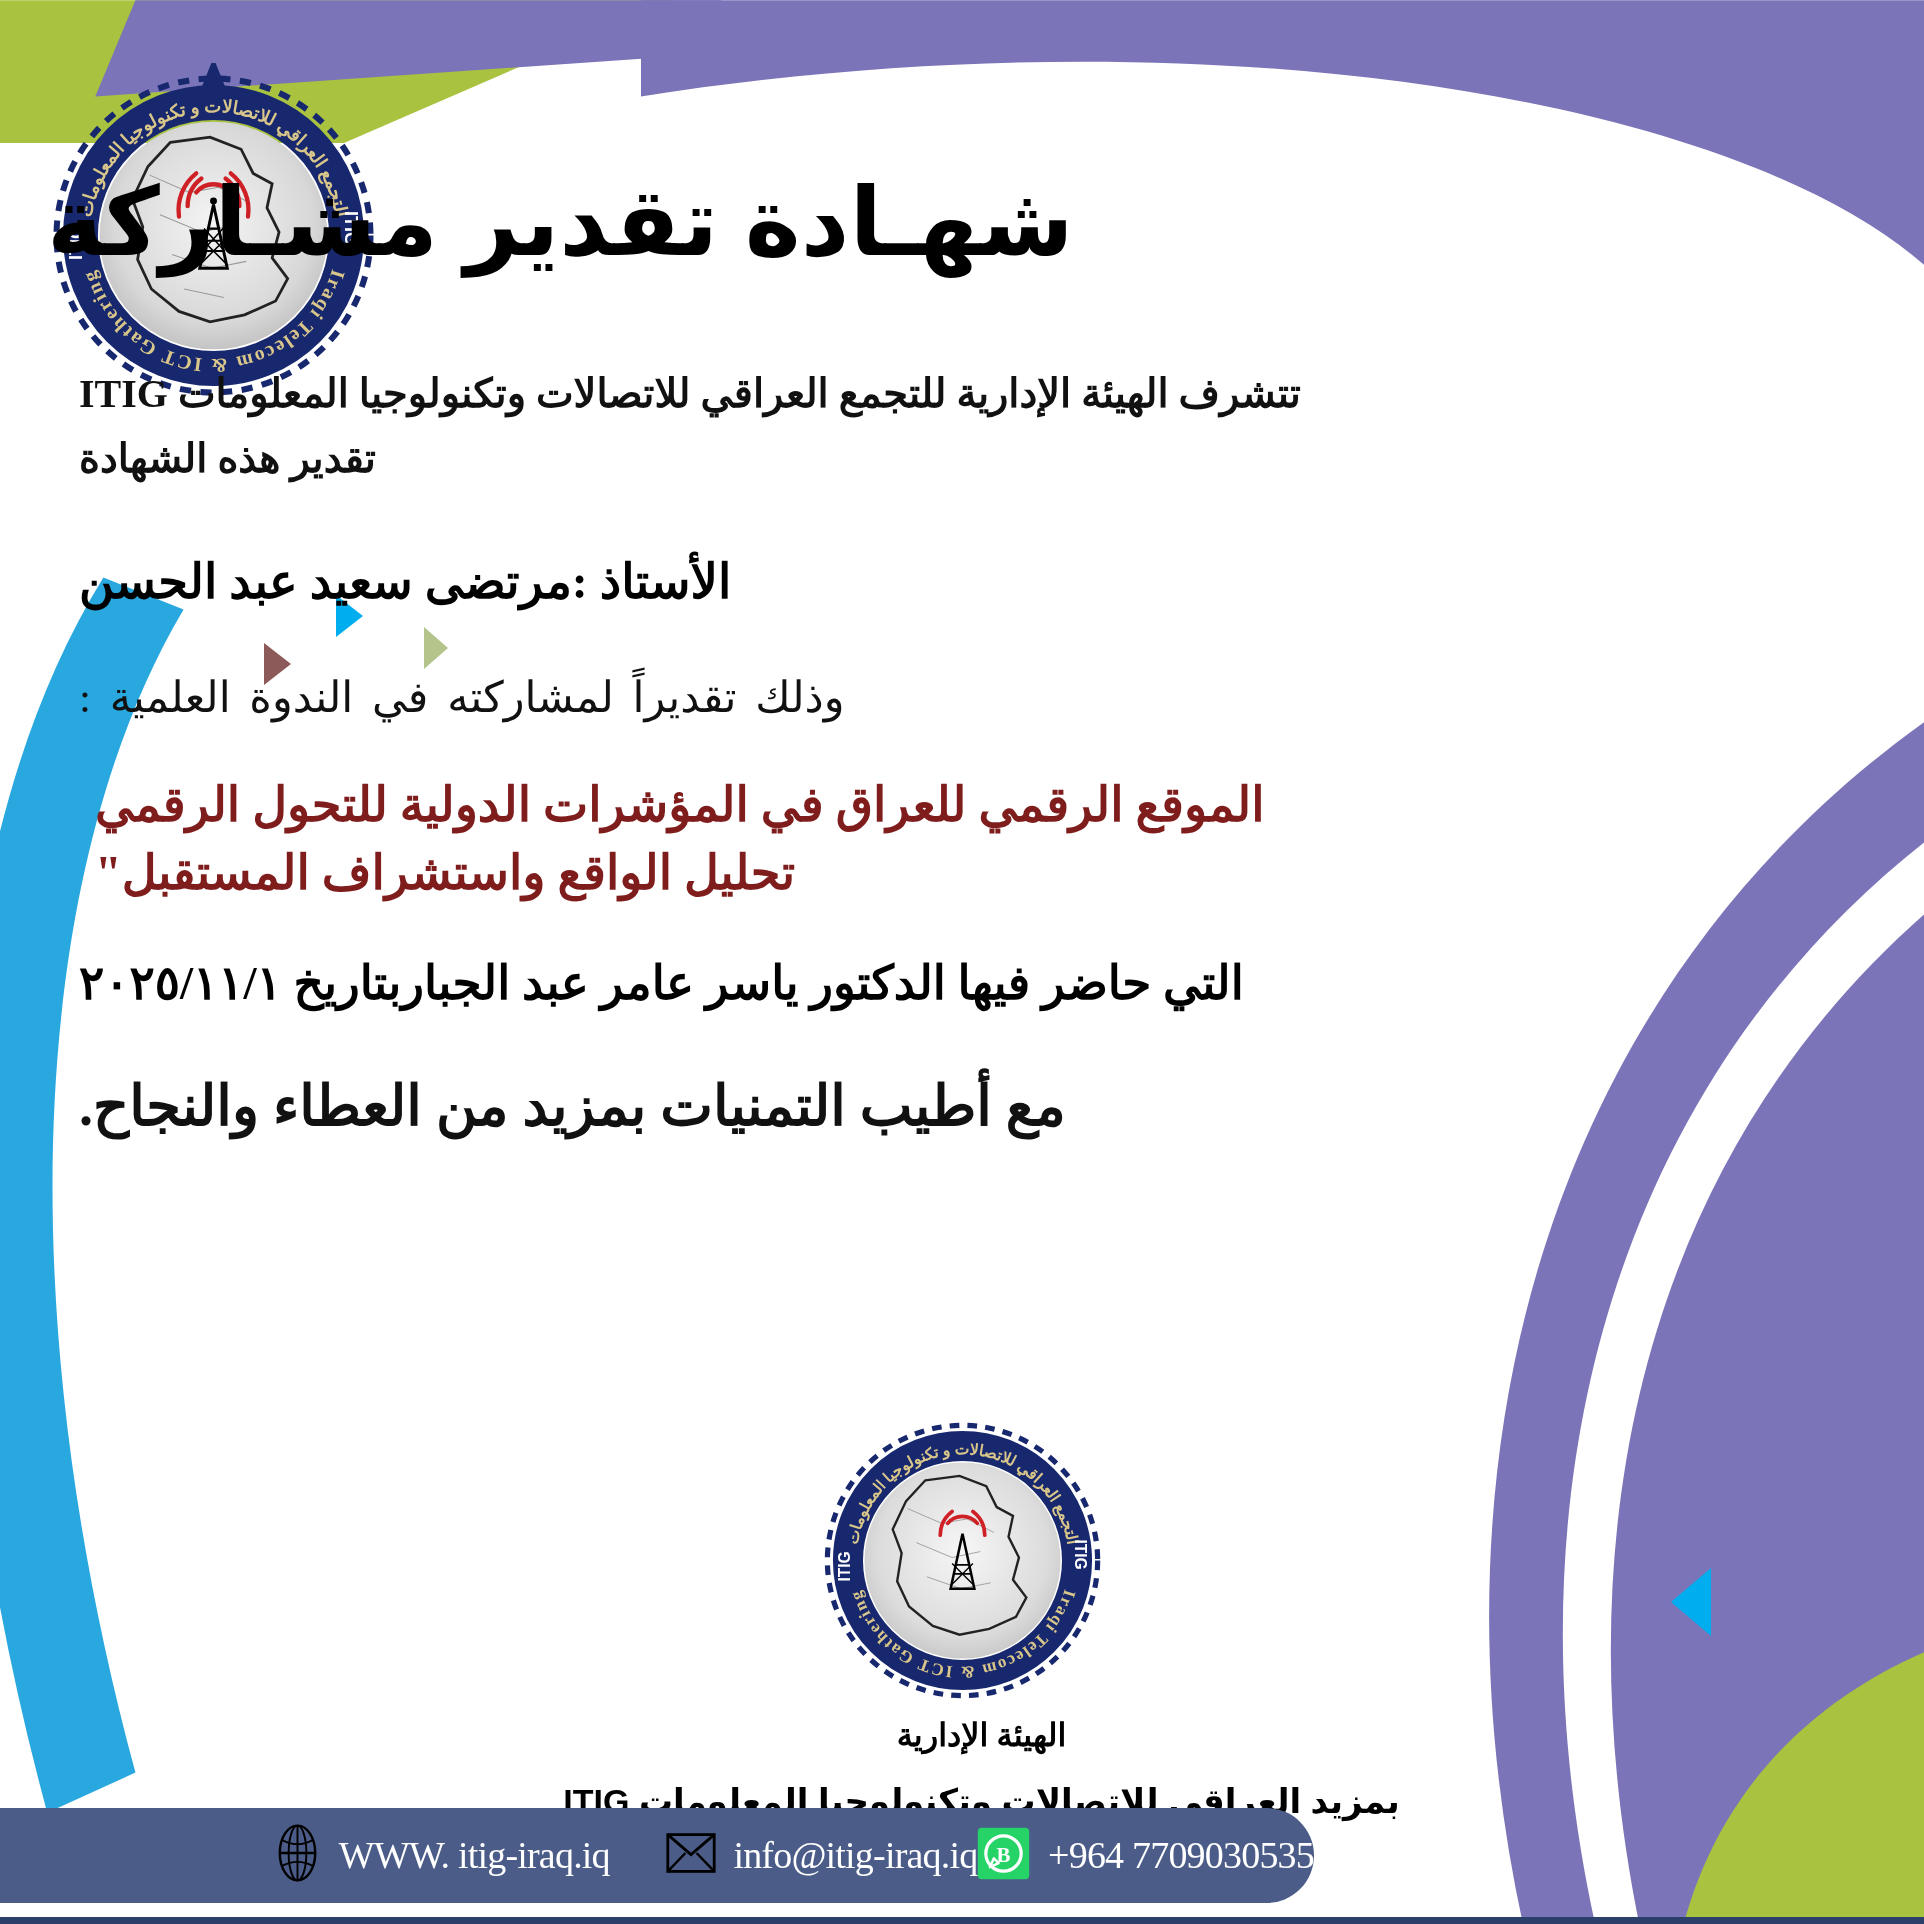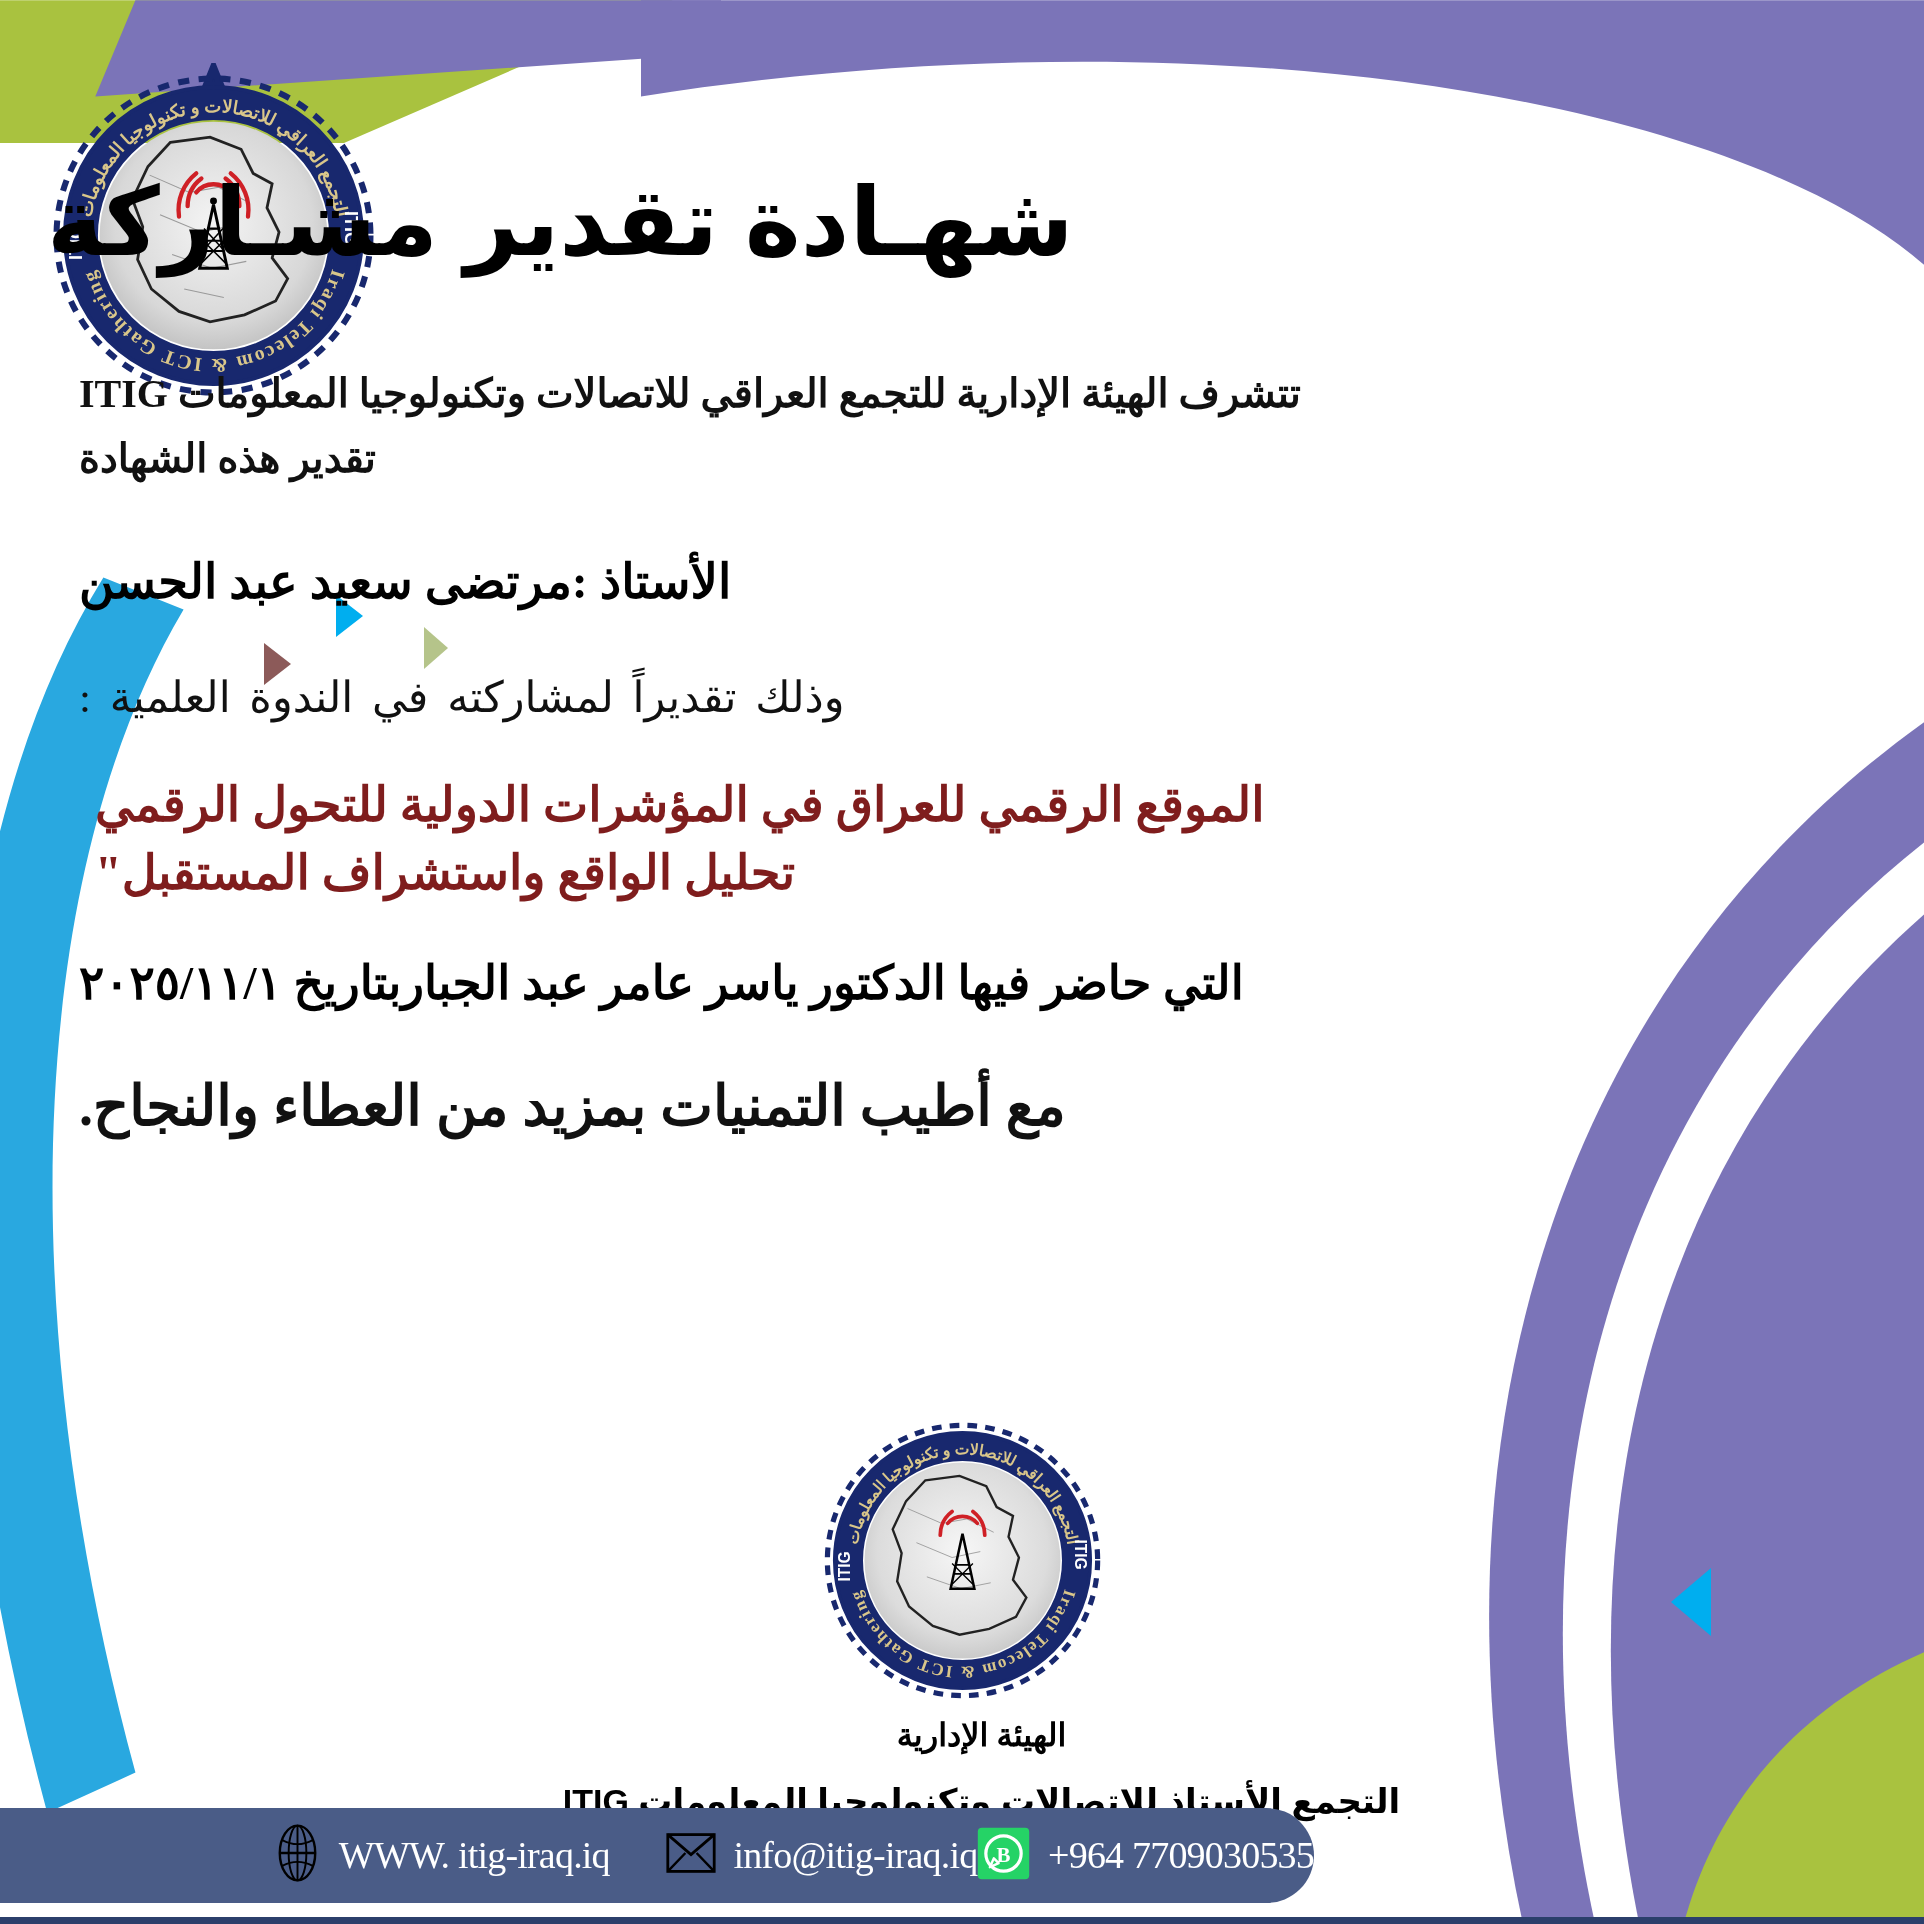--- a/index.html
+++ b/index.html
@@ -385,21 +385,21 @@
       <text font-family="Liberation Serif, serif" font-size="23" font-weight="bold" fill="#d9c68a" letter-spacing="2">
         <textPath href="#ringBotB" startOffset="50%" text-anchor="middle">Iraqi Telecom &amp; ICT Gathering</textPath>
       </text>
       <text x="48" y="208" font-family="Liberation Sans, sans-serif" font-size="21" font-weight="bold" fill="#ffffff" transform="rotate(-90 48 208)" text-anchor="middle">ITIG</text>
       <text x="352" y="192" font-family="Liberation Sans, sans-serif" font-size="21" font-weight="bold" fill="#ffffff" transform="rotate(90 352 192)" text-anchor="middle">ITIG</text>
     </svg>
   </div>
 
   <div id="signature">
     <p class="sig-line-1">الهيئة الإدارية</p>
-    <p class="sig-line-2">التجمع الأستاذ للاتصالات وتكنولوجيا المعلومات ITIG</p>
+    <p class="sig-line-2">بمزيد العراقي للاتصالات وتكنولوجيا المعلومات ITIG</p>
   </div>
 
   <div id="footer-bar">
 
     <div class="contact-item" id="contact-phone">
       <span class="contact-icon">
         <svg width="53" height="53" viewBox="0 0 66 66">
           <rect x="1" y="1" width="64" height="64" rx="5" fill="#25d366"></rect>
           <circle cx="33" cy="33" r="22" fill="none" stroke="#ffffff" stroke-width="4"></circle>
           <path d="M16,50 L21,39 L27,45 Z" fill="#25d366" stroke="#ffffff" stroke-width="3" stroke-linejoin="round"></path>

